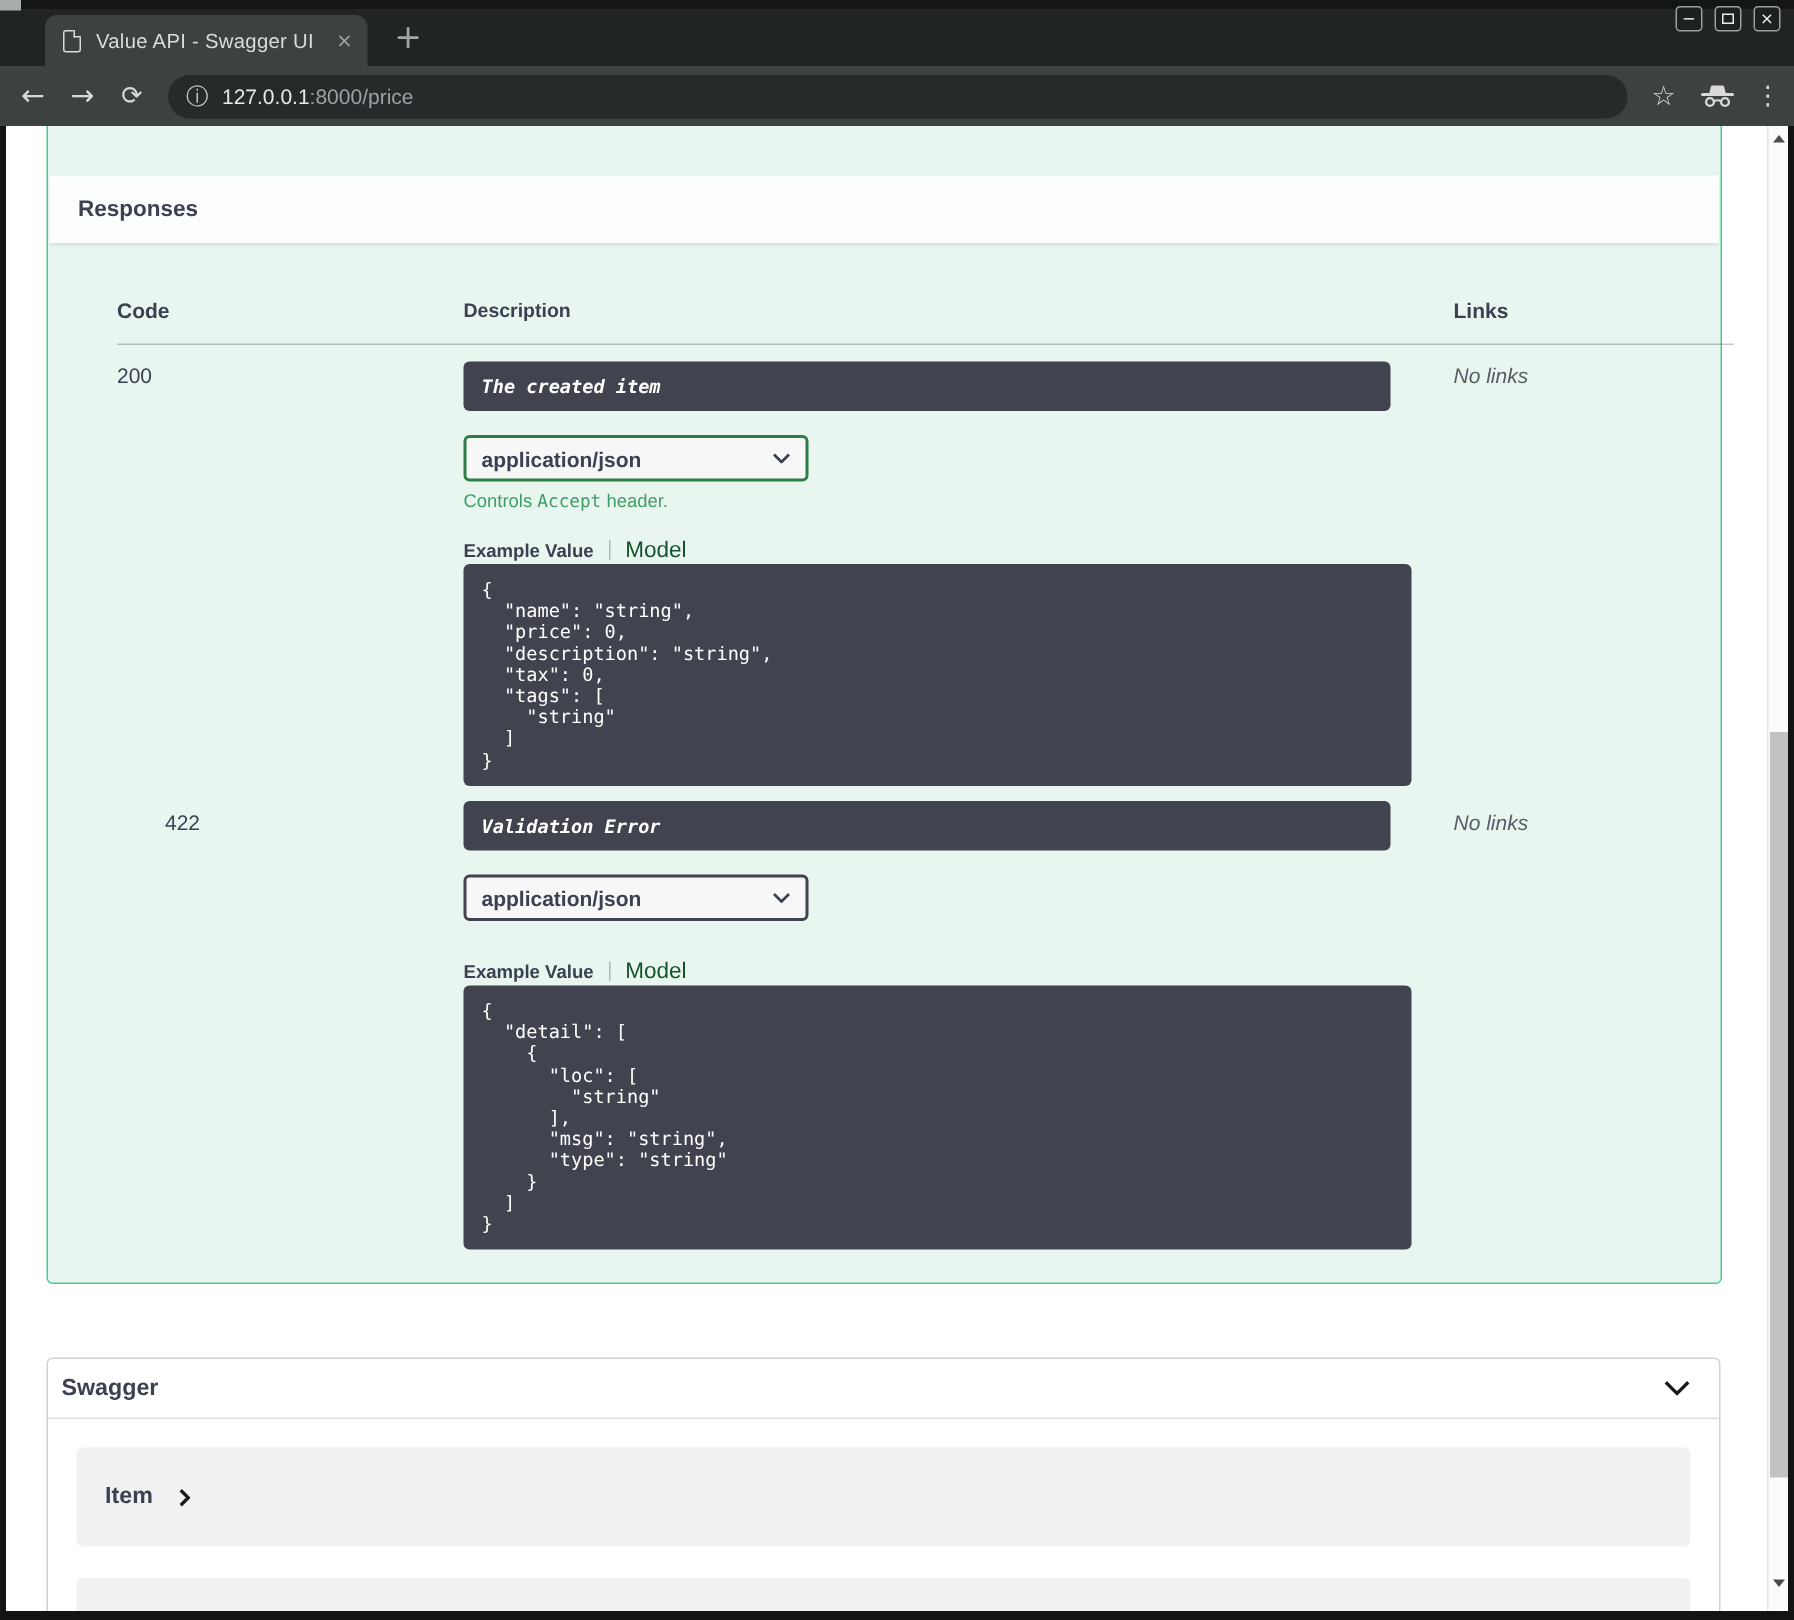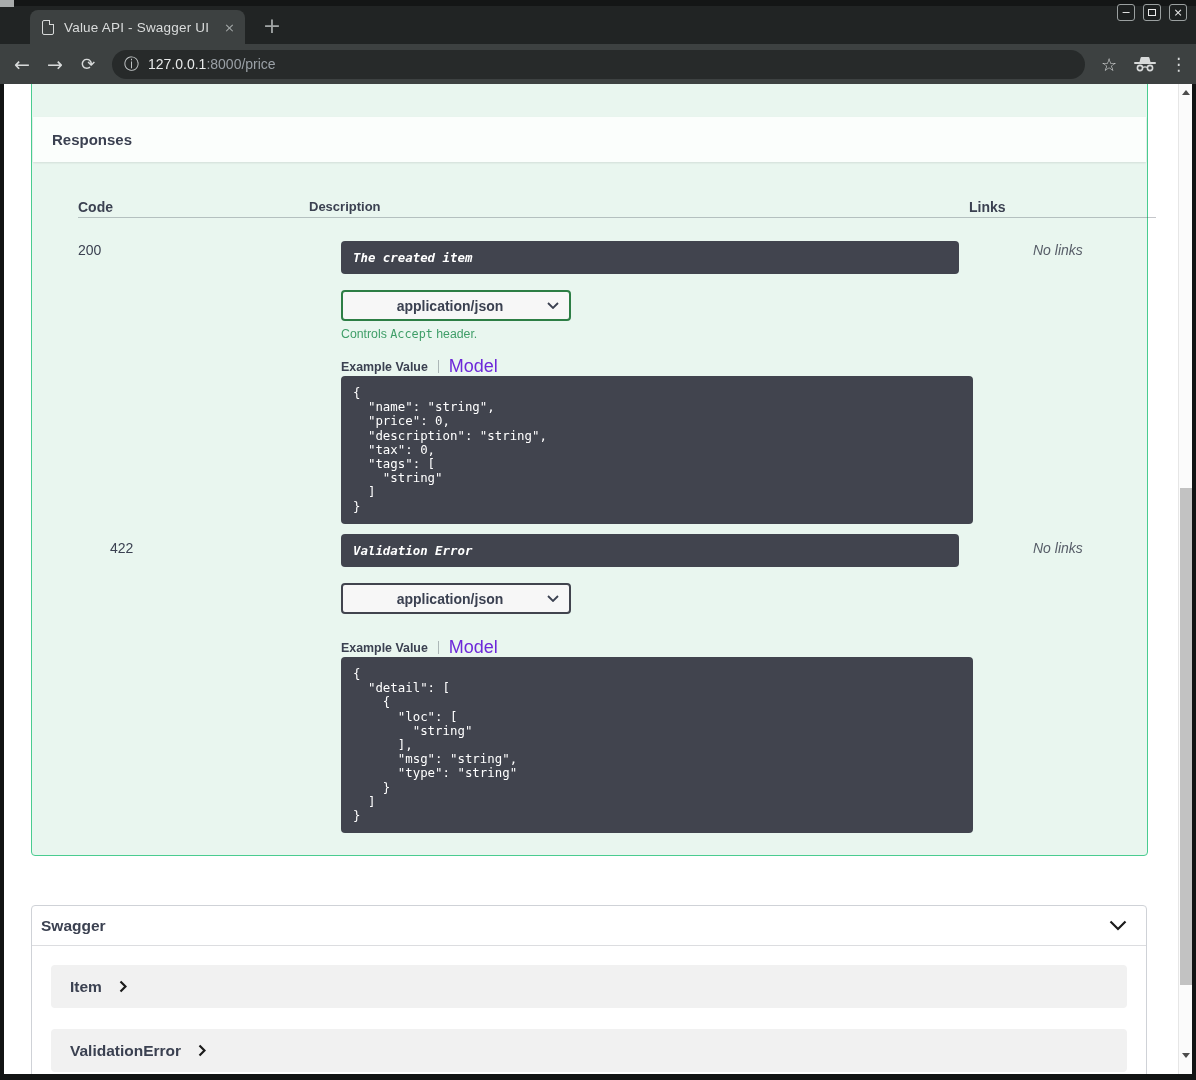--- a/index.html
+++ b/index.html
@@ -66,72 +66,72 @@
   .op-header {
     position:absolute; left:1px; right:1px; top:38px; height:45px;
     background:rgba(255,255,255,.82);
     box-shadow:0 1px 2px rgba(0,0,0,.10);
     font-size:15px; font-weight:bold; color:#3b4151; line-height:45px; padding-left:19px;
   }
 
   .rt-head {
     position:absolute; left:46px; top:120px; width:1078px;
     display:grid; grid-template-columns:231px 660px 1fr;
-    padding-bottom:2px; border-bottom:1px solid rgba(59,65,81,.30);
+    padding-bottom:14px; border-bottom:1px solid rgba(59,65,81,.30);
     color:#3b4151; font-weight:bold;
   }
   .h-code, .h-links { font-size:14px; }
   .h-desc { font-size:13px; }
 
-  .rt-row { position:absolute; left:46px; width:1078px; display:grid; grid-template-columns:231px 660px 1fr; align-items:start;gap:32px; }
+  .rt-row { position:absolute; left:46px; width:1078px; display:grid; grid-template-columns:231px 660px 1fr; align-items:start; }
   .row-200 { top:160px; }
   .row-422 { top:453px; }
   .cell-code { font-size:14px; color:#3b4151; padding-top:3px; }
   .row-422 .cell-code { padding-top:8px;margin-left:32px; }
   .cell-links { font-size:14px; font-style:italic; color:#575d68; padding-top:3px; }
   .row-422 .cell-links { padding-top:8px; }
 
   .desc-box {
     margin-top:2px; width:618px; height:33px; background:#41444e; border-radius:4px;
     font-family:"DejaVu Sans Mono", monospace; font-size:12.4px; font-style:italic; font-weight:bold;
     color:#ffffff; line-height:33px; padding-left:12px;
   }
   .media-select {
     margin-top:16px; width:230px; height:31px; background:#f7f7f7; border-radius:4px;
-    display:flex; align-items:center; padding:0 10px;text-align:center;
+    display:flex; align-items:center; padding:0 10px;
   }
   .sel-green { border:2px solid #2d7e45; }
   .sel-dark  { border:2px solid #41444e; }
   .media-select .sel-label { flex:1; font-size:14px; font-weight:bold; color:#3b4151; }
   .accept-note { margin-top:6px; font-size:12.3px; color:#3f9e68; }
   .accept-note .mono { font-family:"DejaVu Sans Mono", monospace; font-size:11.8px; }
 
   .tabs-row { display:flex; align-items:center; margin-top:18px; height:15px; }
   .row-422 .tabs-row { margin-top:26px; }
   .tab-example { font-size:12.4px; font-weight:bold; color:#3b4151; }
   .tab-divider { width:1px; height:13px; background:rgba(59,65,81,.35); margin:0 10px; }
-  .tab-model { font-size:18px; color:#6d28d9; }
+  .tab-model { font-size:15px; color:#14532d; }
 
   .code-pre {
     margin-top:2px; width:632px; background:#41444e; border-radius:4px;
     padding:10px 12px; font-family:"DejaVu Sans Mono", monospace;
     font-size:12.4px; line-height:14.2px; color:#ffffff; white-space:pre;
   }
 
   
   .schemas {
     position:absolute; left:27px; top:821px; width:1116px; height:260px;
     background:#ffffff; border:1px solid #cfd2d7; border-radius:4px;
   }
   .schemas-header { position:relative; height:40px; border-bottom:1px solid rgba(59,65,81,.18); }
   .schemas-title { font-size:15.5px; font-weight:bold; color:#3b4151; line-height:40px; padding-left:9px; }
   .schemas-chevron { position:absolute; right:19px; top:14px; }
   .models { padding:19px; }
   .model-row {
-    height:43px; background:#f1f1f1; border-radius:4px; margin-bottom:21px;
+    height:66px; background:#f1f1f1; border-radius:4px; margin-bottom:21px;
     display:flex; align-items:center; padding-left:19px;
   }
   .model-name { font-size:15.5px; font-weight:bold; color:#3b4151; }
   .model-arrow { margin-left:17px; display:flex; align-items:center; }
 </style>
 </head>
 <body>
 
 <div class="titlebar">
   <div class="topline"></div>

